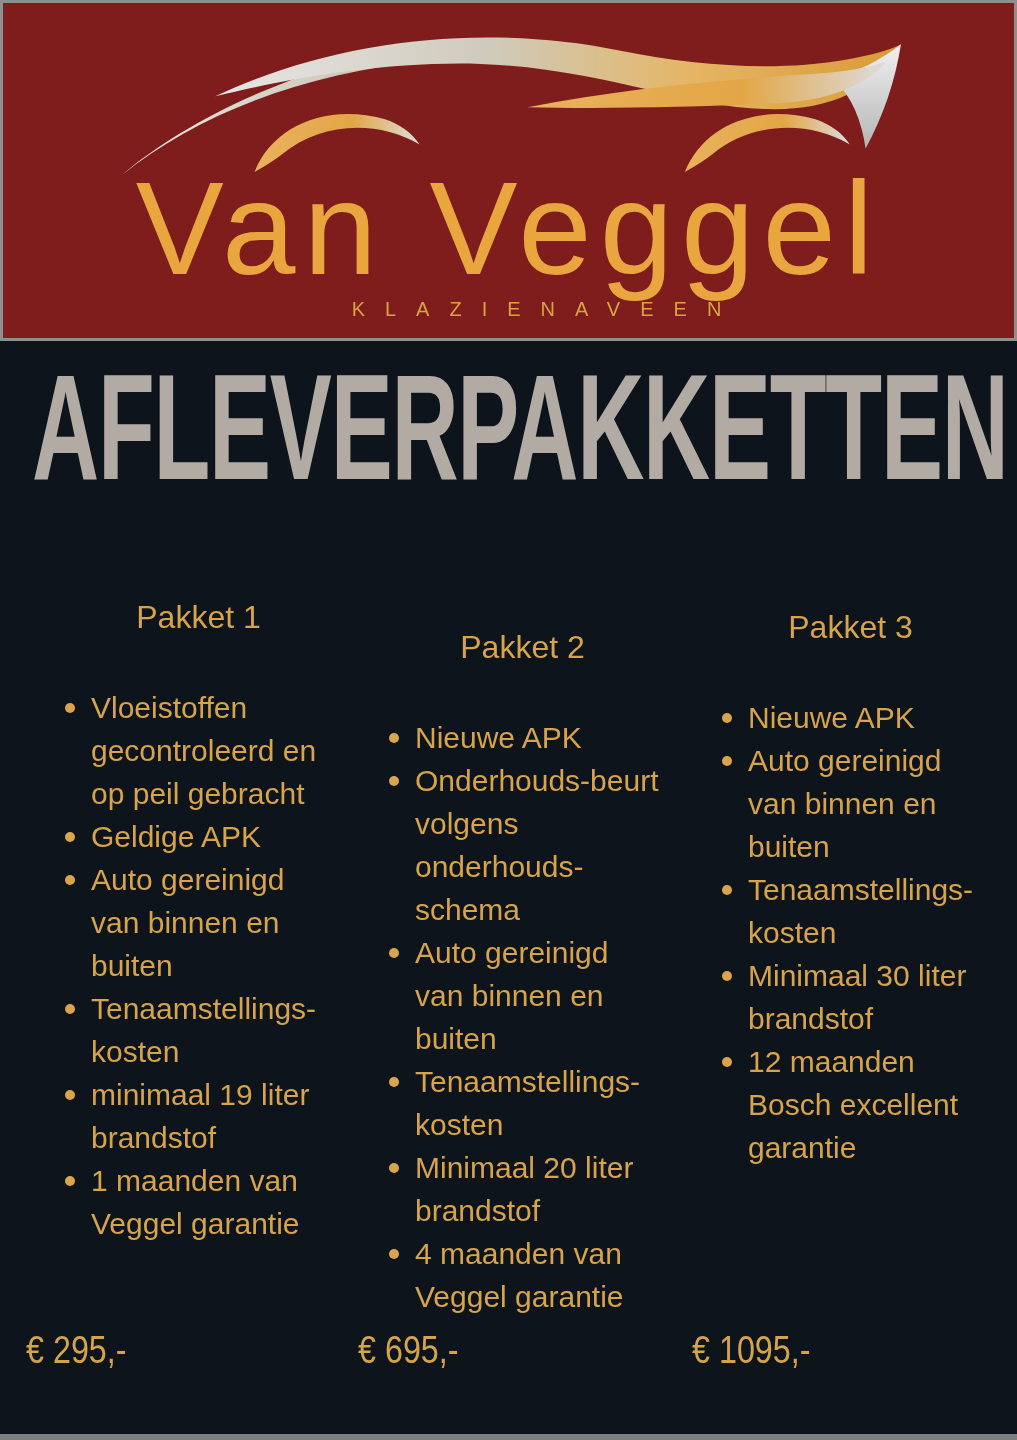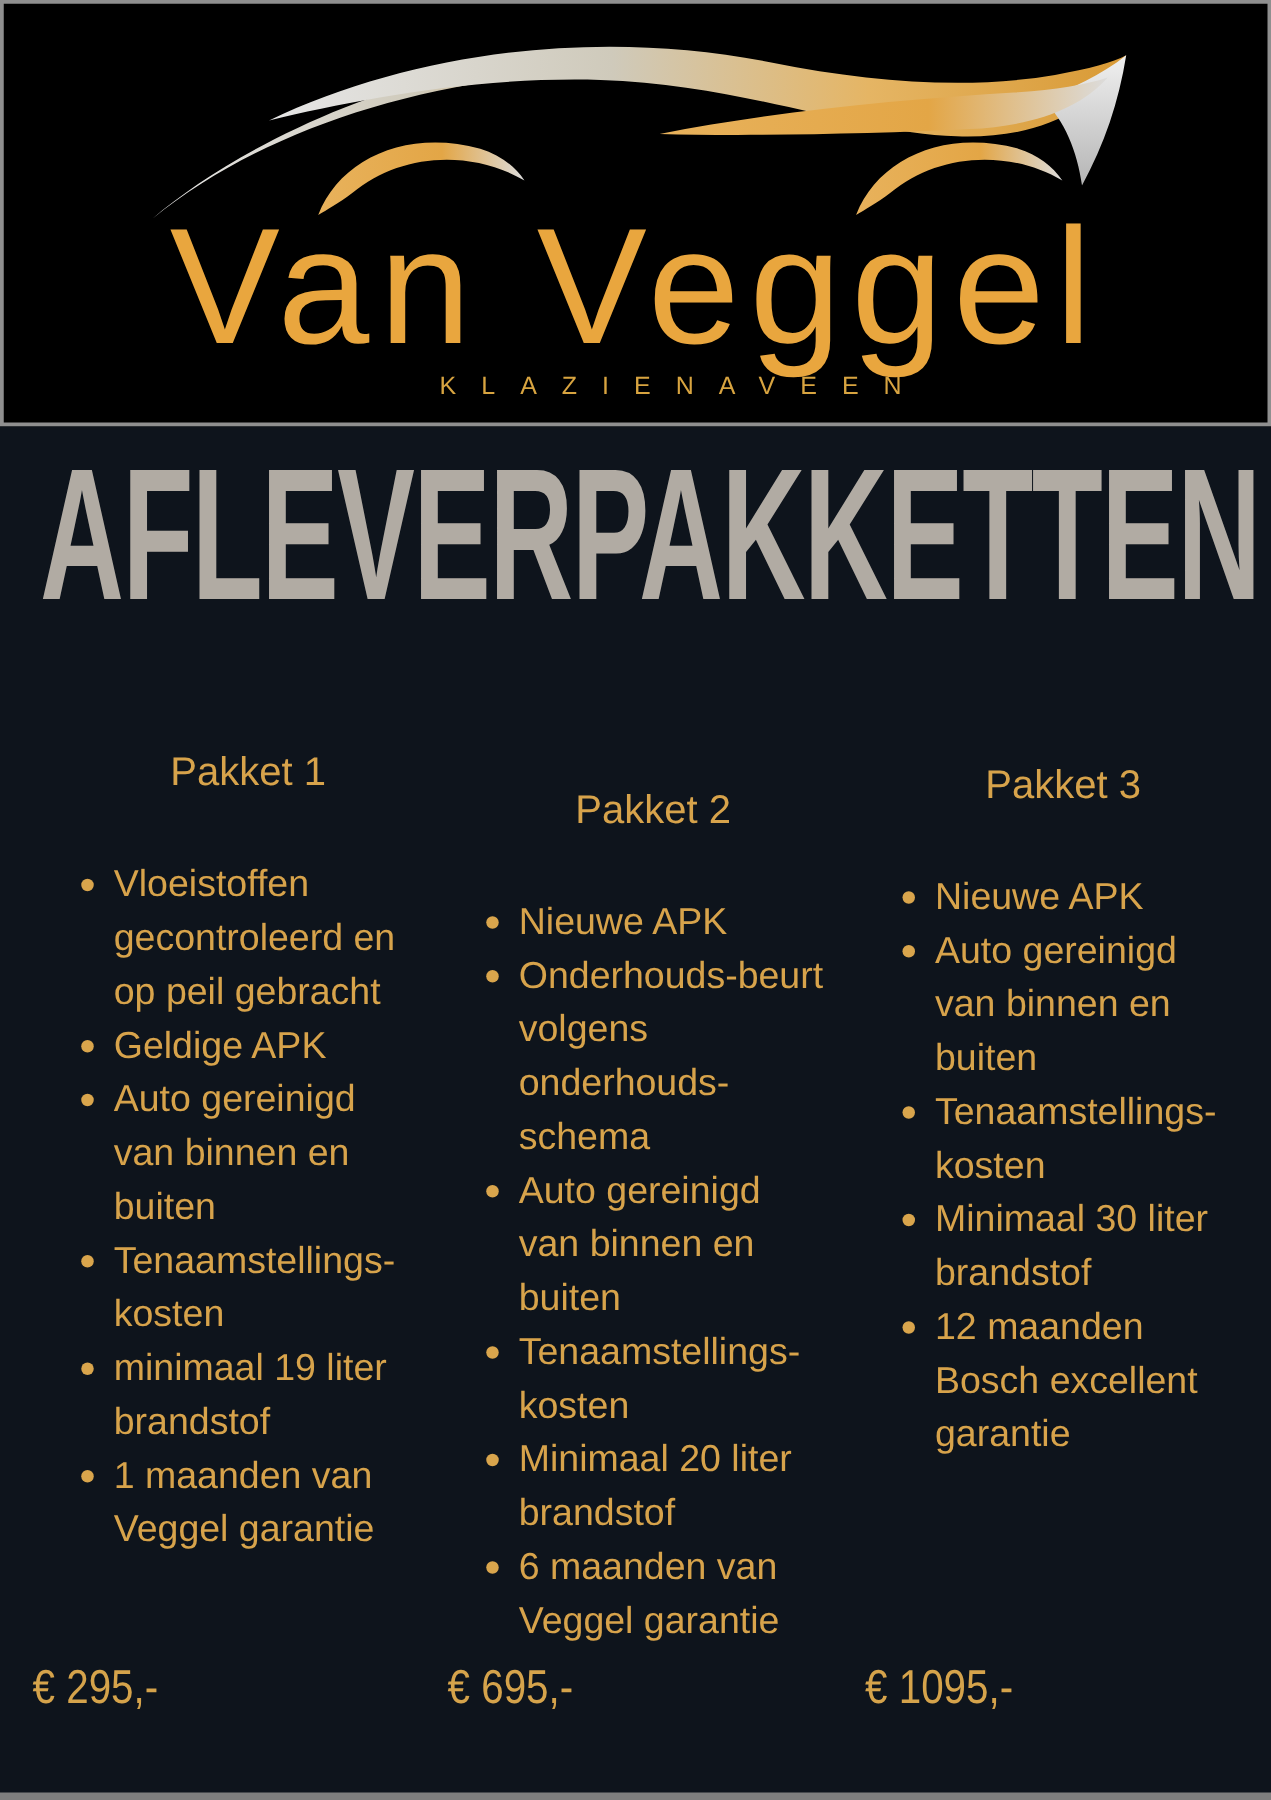--- a/index.html
+++ b/index.html
@@ -3,21 +3,21 @@
 <meta charset="utf-8">
 <style>
   html,body{margin:0;padding:0;background:#0e141c;}
   body{
     width:1017px;height:1440px;position:relative;overflow:hidden;
     font-family:"Liberation Sans",sans-serif;
   }
   
   .logo-block{
     position:absolute;top:0;left:0;width:1017px;height:341px;
-    background:#000000;border:3px solid #8f8f8f;box-sizing:border-box;
+    background:#7f1d1d;border:3px solid #8f8f8f;box-sizing:border-box;
   }
   .car-svg{position:absolute;top:0;left:0;width:1011px;height:335px;}
   .brand{
     position:absolute;top:160px;left:0;width:100%;text-align:center;
     font-size:132px;line-height:1;font-weight:400;letter-spacing:8px;
     color:#e9a63e;white-space:nowrap;
   }
   .location{
     position:absolute;top:296px;left:0;width:100%;text-align:center;
     font-size:20px;line-height:1;letter-spacing:20px;text-indent:20px;
@@ -122,21 +122,21 @@
 </div>
 
 <div class="col col-2">
   <span class="pkg-header">Pakket 2</span>
   <ul class="pkg-list">
       <li>Nieuwe APK</li>
       <li>Onderhouds-beurt volgens onderhouds-schema</li>
       <li>Auto gereinigd van binnen en buiten</li>
       <li>Tenaamstellings-kosten</li>
       <li>Minimaal 20 liter brandstof</li>
-      <li>6 maanden van Veggel garantie</li>
+      <li>4 maanden van Veggel garantie</li>
     </ul>
 </div>
 
 <div class="col col-3">
   <span class="pkg-header">Pakket 3</span>
   <ul class="pkg-list">
       <li>Nieuwe APK</li>
       <li>Auto gereinigd van binnen en buiten</li>
       <li>Tenaamstellings-kosten</li>
       <li>Minimaal 30 liter brandstof</li>

